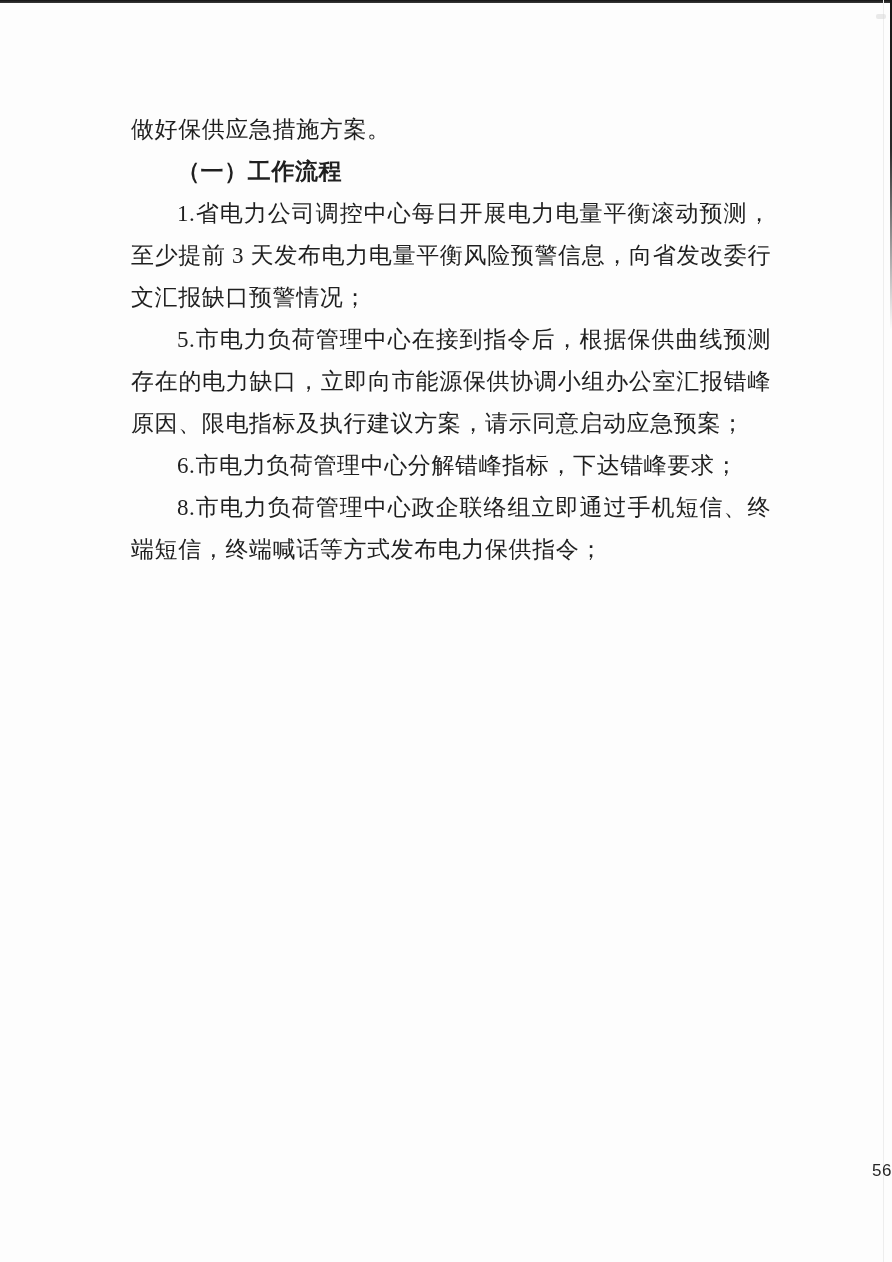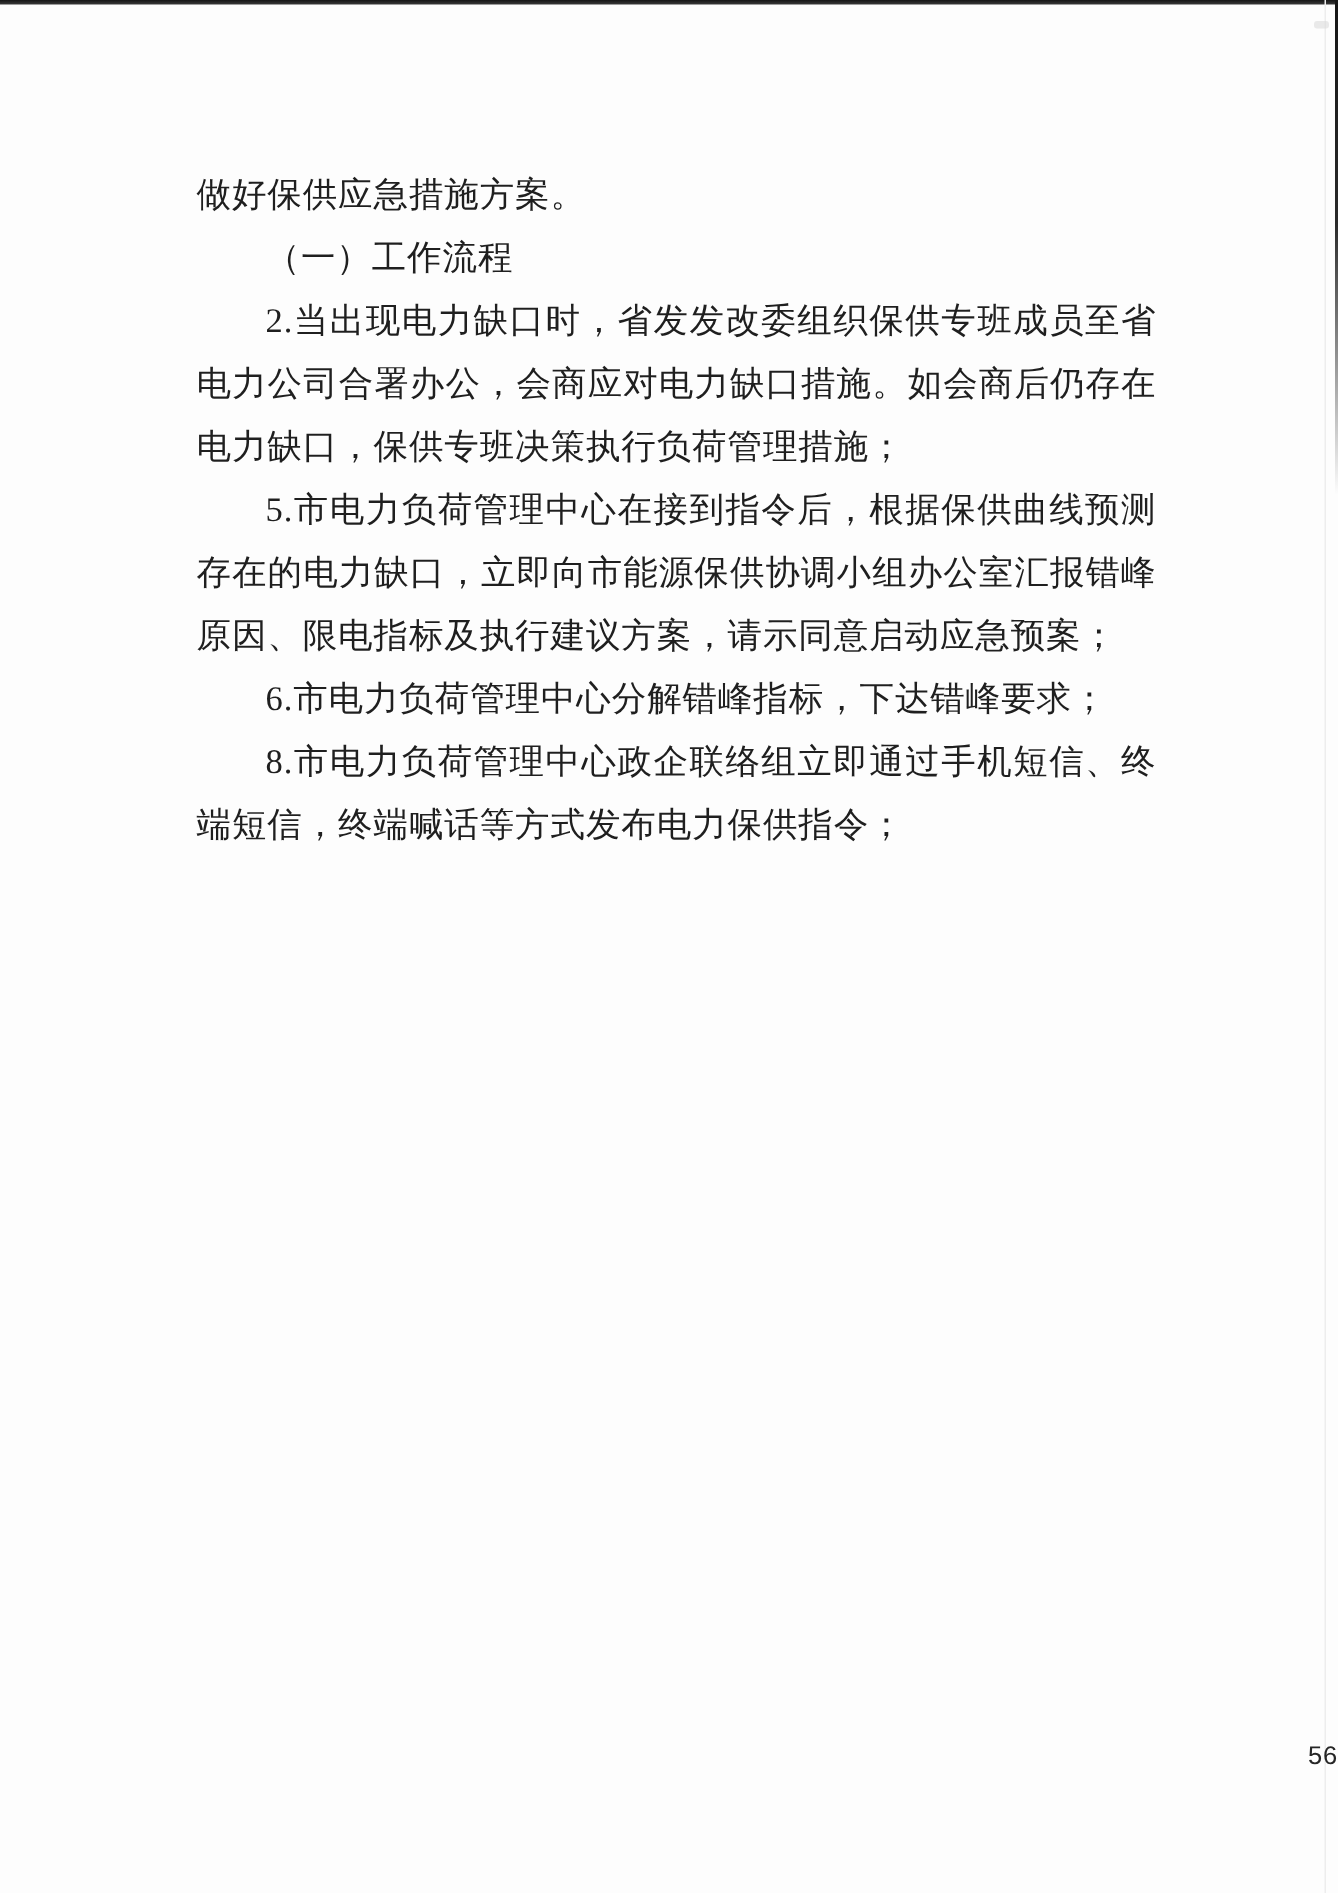--- a/index.html
+++ b/index.html
@@ -53,21 +53,21 @@
     letter-spacing: 0.6px;
     color: #1f1f1f;
     text-align: justify;
   }
   .content p {
     margin: 0;
     padding: 0;
   }
   .heading {
     text-indent: 2em;
-    font-weight: 400;
+    font-weight: 700;
   }
   .para {
     text-indent: 2em;
   }
   .pageno {
     position: absolute;
     left: 0; right: 0;
     top: 1161px;
     text-align: right;
     font-family: "Liberation Sans", sans-serif;
@@ -81,20 +81,20 @@
 
 <div class="page">
   <div class="edge-top"></div>
   <div class="edge-right"></div>
   <div class="seam"></div>
   <div class="notch"></div>
 
   <div class="content">
     <p class="intro">做好保供应急措施方案。</p>
     <p class="heading">（一）工作流程</p>
-    <p class="para">2.当出现电力缺口时，省发发改委组织保供专班成员至省电力公司合署办公，会商应对电力缺口措施。如会商后仍存在电力缺口，保供专班决策执行负荷管理措施；</p>
+    <p class="para">1.省电力公司调控中心每日开展电力电量平衡滚动预测，至少提前 3 天发布电力电量平衡风险预警信息，向省发改委行文汇报缺口预警情况；</p>
     <p class="para">5.市电力负荷管理中心在接到指令后，根据保供曲线预测存在的电力缺口，立即向市能源保供协调小组办公室汇报错峰原因、限电指标及执行建议方案，请示同意启动应急预案；</p>
     <p class="para">6.市电力负荷管理中心分解错峰指标，下达错峰要求；</p>
     <p class="para">8.市电力负荷管理中心政企联络组立即通过手机短信、终端短信，终端喊话等方式发布电力保供指令；</p>
   </div>
 
   <div class="pageno">56</div>
 </div>
 
 </body></html>

